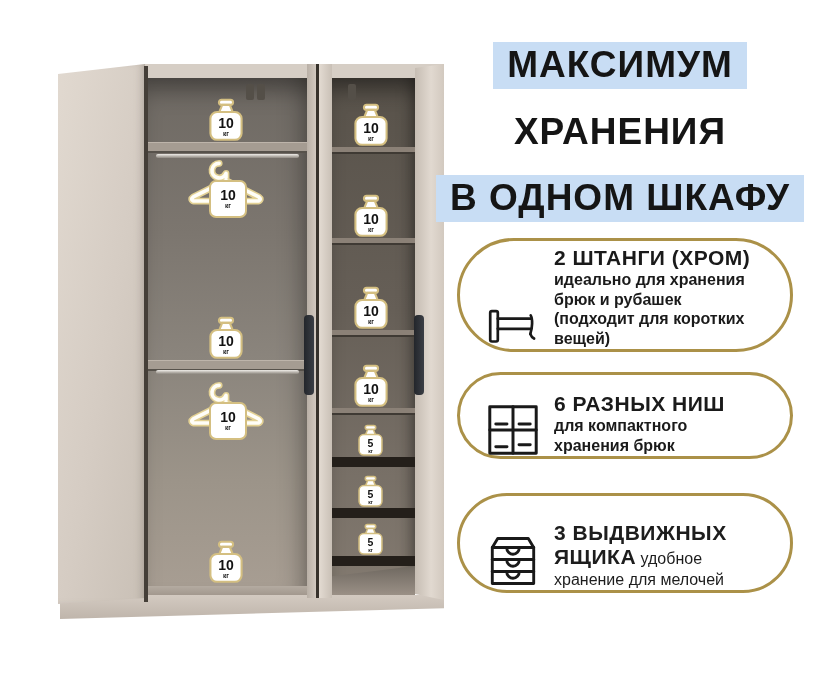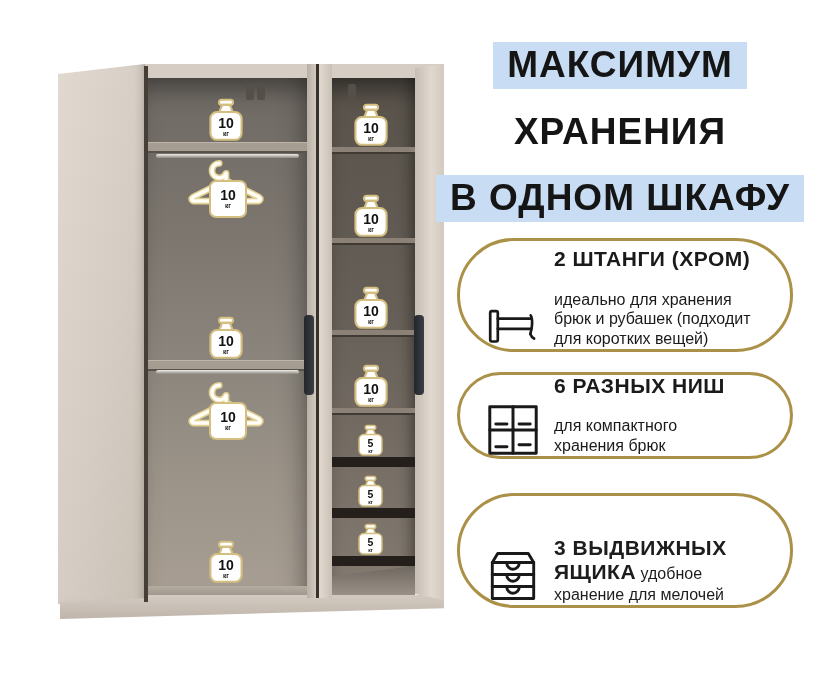--- a/index.html
+++ b/index.html
@@ -78,21 +78,21 @@
         padding:3px 14px;white-space:nowrap;color:#151515;}
   .head-line.hl{background:#c8ddf4;}
 
   .card{position:absolute;left:457px;width:336px;background:#fff;
         border:3px solid #ab9148;border-radius:62px;display:flex;align-items:flex-end;
         box-sizing:border-box;padding-left:22px;}
   .icon-wrap{width:62px;flex:0 0 62px;display:flex;align-items:center;justify-content:center;}
   .fic{fill:none;stroke:#191919;stroke-width:3.2;stroke-linecap:round;stroke-linejoin:round;}
   .card-text{margin-left:10px;}
   .card-title{font-size:21px;font-weight:800;letter-spacing:.5px;line-height:1.2;color:#1a1a1a;}
-  .card-desc{font-size:16px;font-weight:400;line-height:1.24;margin-top:18px;color:#1a1a1a;}
+  .card-desc{font-size:16px;font-weight:700;line-height:1.24;margin-top:0;color:#1a1a1a;}
   .w200{max-width:200px;} .w170{max-width:170px;}
   .card-flow{margin:0;width:196px;font-size:16px;line-height:1.24;}
   .card-flow .t{font-size:21px;font-weight:800;letter-spacing:.5px;line-height:1.18;}
 </style>
 </head>
 <body>
 
 <div class="page">
 
   <div class="wardrobe">
@@ -318,21 +318,21 @@
         <path d="M9.5 46 H21.5"></path>
         <path d="M34.5 44 H46.5"></path>
       </svg>
     </div>
     <div class="card-text">
       <div class="card-title">6 РАЗНЫХ НИШ</div>
       <div class="card-desc w170">для компактного хранения брюк</div>
     </div>
   </div>
 
-  <div class="card" style="top:493px;height:115px">
+  <div class="card" style="top:493px;height:100px">
     <div class="icon-wrap">
       <svg class="fic" width="54" height="58" viewBox="0 0 60 62">
         <path d="M13 6 H47 L53 16 H7 Z"></path>
         <rect x="7" y="16" width="46" height="40"></rect>
         <path d="M7 29.3 H53"></path>
         <path d="M7 42.6 H53"></path>
         <path d="M23 16 a7 7.5 0 0 0 14 0"></path>
         <path d="M23 29.3 a7 7.5 0 0 0 14 0"></path>
         <path d="M23 42.6 a7 7.5 0 0 0 14 0"></path>
       </svg>

